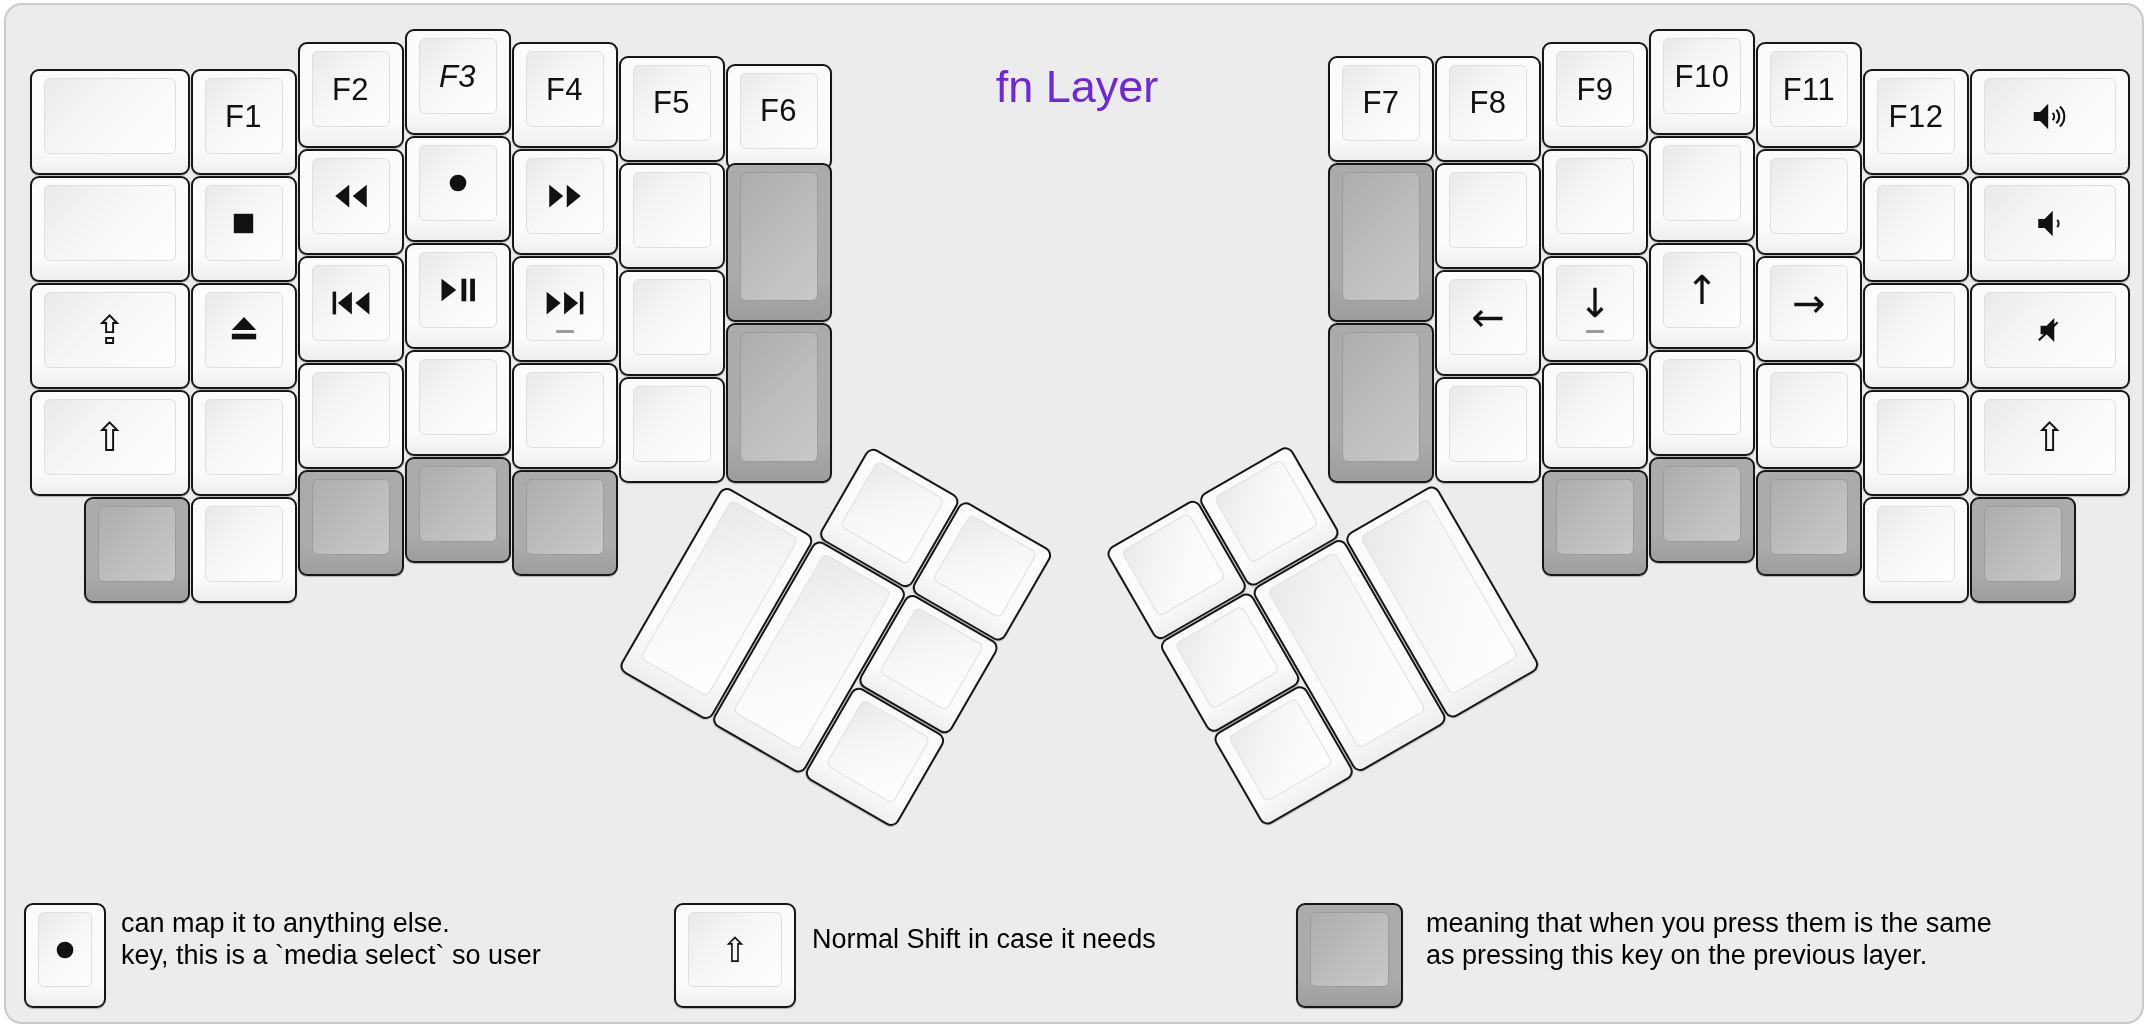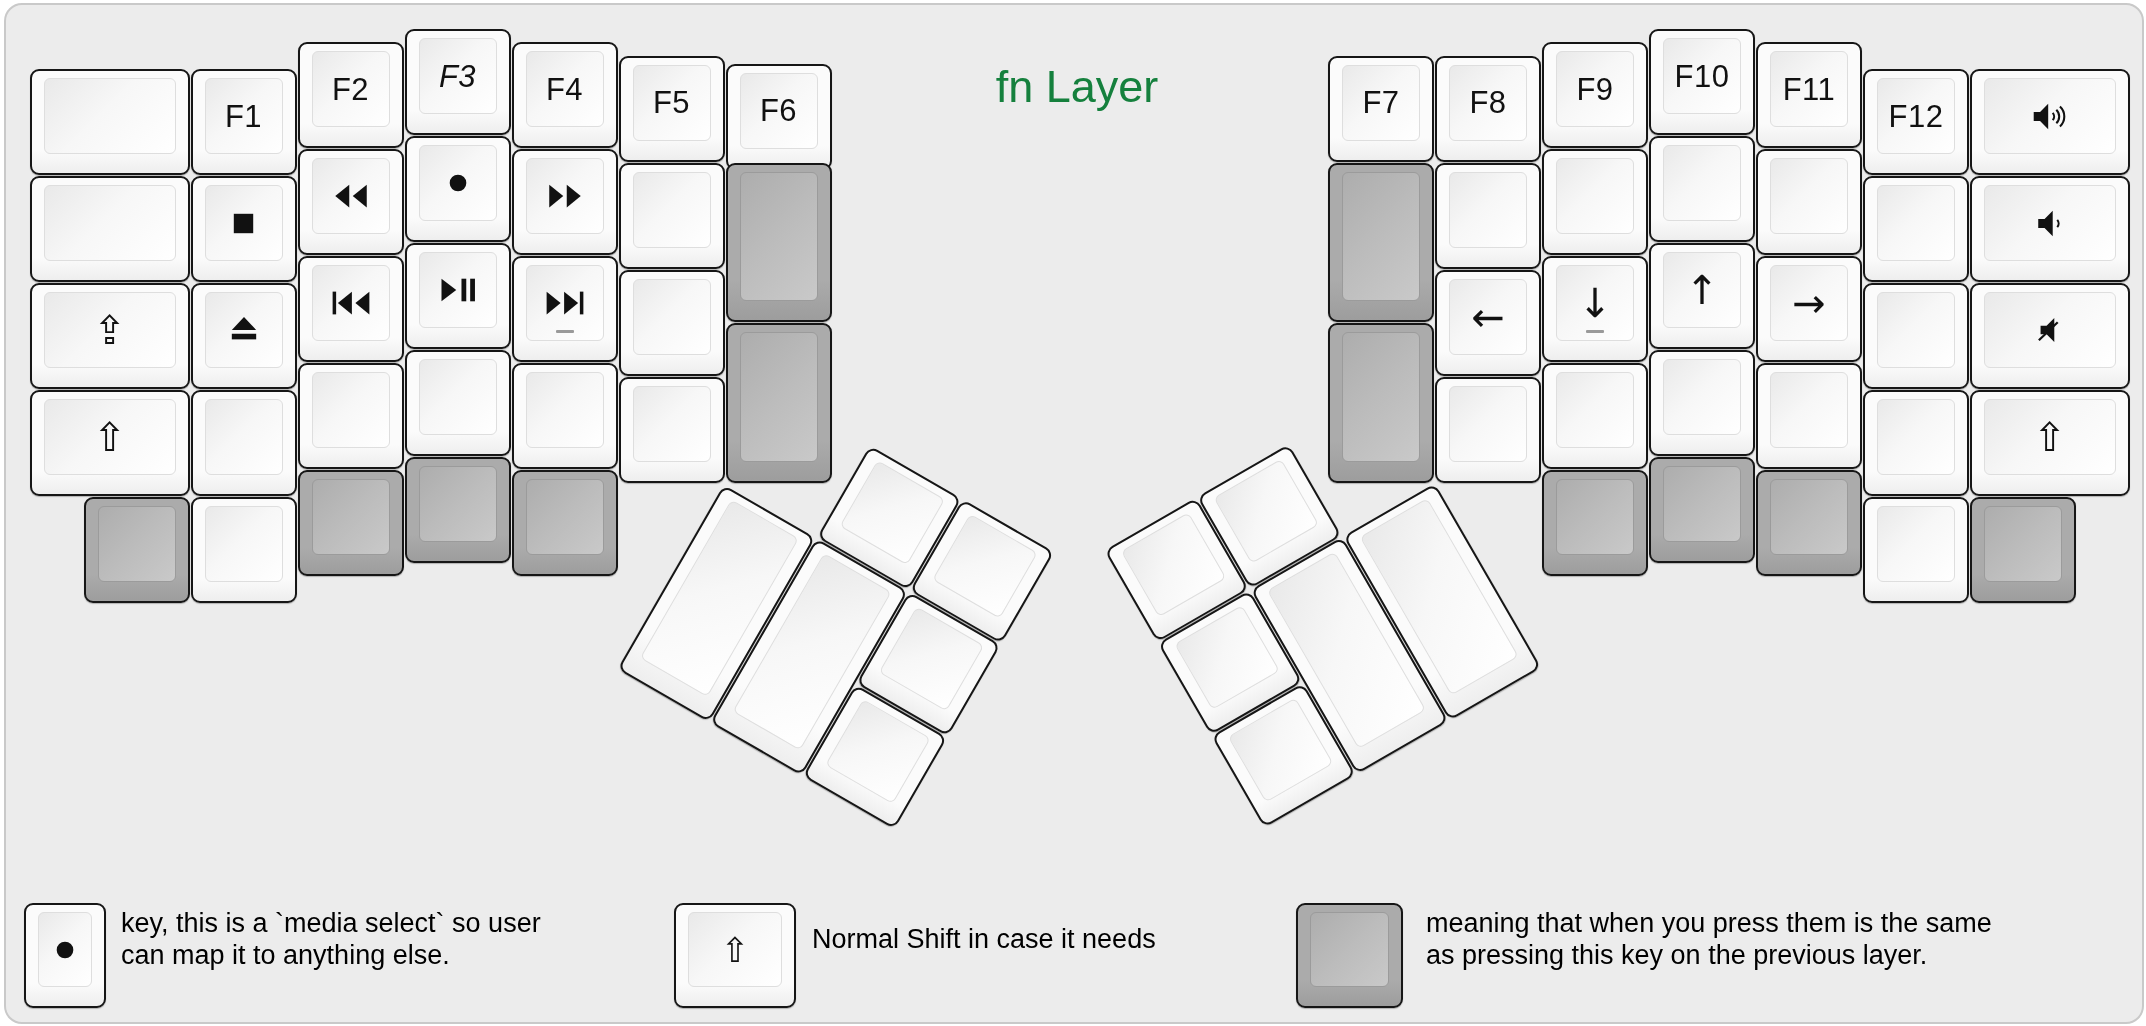--- a/index.html
+++ b/index.html
@@ -20,21 +20,21 @@
   .glyph{color:#111;line-height:1;white-space:nowrap;}
   .glyph.flabel{font-size:31px;letter-spacing:0.5px;}
   .glyph.uni{font-size:40px;font-family:"DejaVu Sans",sans-serif;}
   .homing{position:absolute;left:50%;bottom:7px;width:18px;height:3px;margin-left:-9px;
        background:#9a9a9a;border-radius:1px;}
   .icon-fill{fill:#111;}
   .arc{fill:none;stroke:#111;stroke-width:2.3px;}
   .slash{fill:none;stroke:#111;stroke-width:2.6px;}
   .thumb{position:absolute;width:0;height:0;}
   #layer-title{position:absolute;top:56px;left:1071px;transform:translateX(-50%);
-       font-size:45px;color:#15803d;}
+       font-size:45px;color:#6d28d9;}
   .legend-text{position:absolute;font-size:27px;line-height:32px;color:#000;}
 </style>
 </head>
 <body>
 
 <div id="stage">
   <div id="board">
     <div id="layer-title">fn Layer</div>
     <div id="keys-root">
         <div>
@@ -399,22 +399,22 @@
           <div class="key" style="left: 18px; top: 898px; width: 78px; height: 101px;">
             <div class="cap">
               <span style="display: inline-flex;">
                 <svg width="28" height="28" viewBox="0 0 32 32" xmlns="http://www.w3.org/2000/svg">
                   <circle class="icon-fill" cx="16" cy="16" r="9.5"></circle>
                 </svg>
               </span>
             </div>
           </div>
           <div class="legend-text" style="left: 115px; top: 902px;">
+            <div>can map it to anything else.</div>
             <div>key, this is a `media select` so user</div>
-            <div>can map it to anything else.</div>
           </div>
         </div>
         <div>
           <div class="key" style="left: 668px; top: 898px; width: 118px; height: 101px;">
             <div class="cap">
               <span class="glyph uni" style="font-size: 34px;">⇧</span>
             </div>
           </div>
           <div class="legend-text" style="left: 806px; top: 918px;">
             <div>Normal Shift in case it needs</div>

